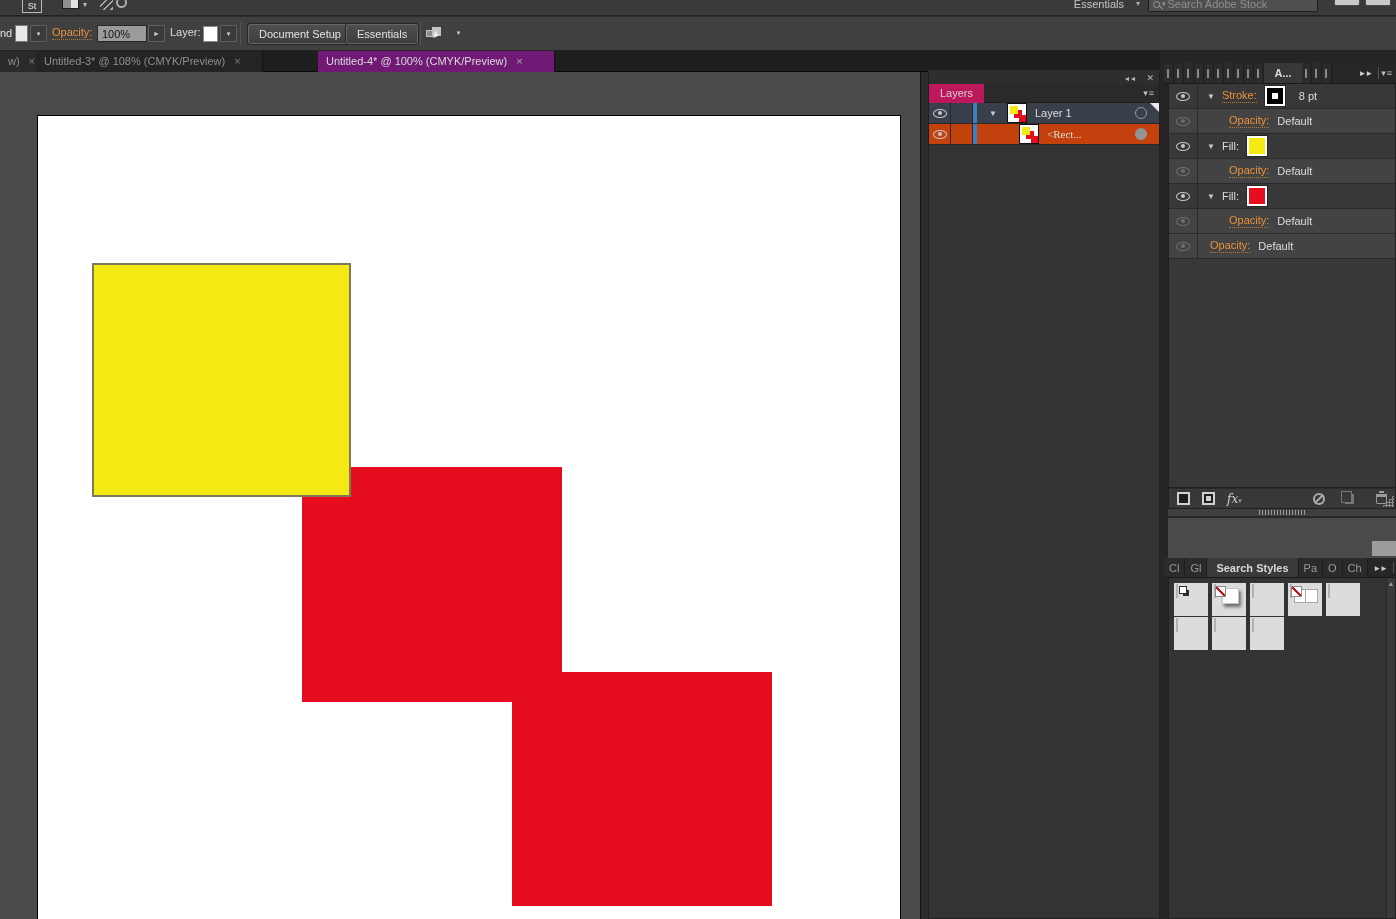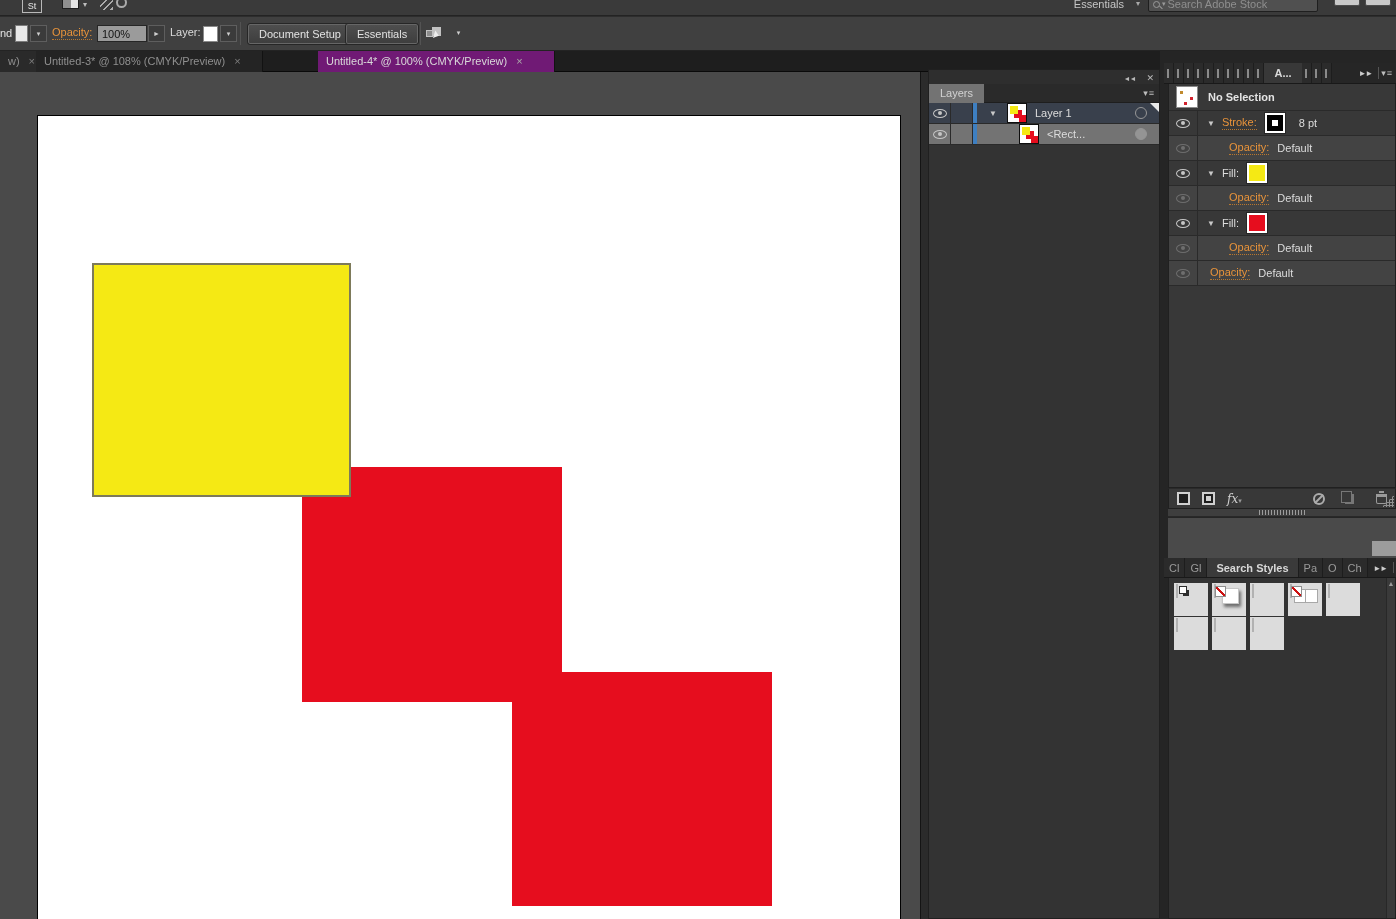--- a/index.html
+++ b/index.html
@@ -65,25 +65,25 @@
   #shape-red2 { left:474px; top:556px; width:260px; height:234px; }
   #shape-yellow { left:54px; top:147px; width:259px; height:234px; border:2px solid #7D7A5A; }
   #midstrip { position:absolute; left:920px; top:72px; width:8px; height:847px; background:#2B2B2B; border-left:1px solid #141414; }
 
   
   #layers-panel { position:absolute; left:928px; top:69px; width:232px; height:850px; background:#333333; border:1px solid #202020; z-index:3; }
   #lp-header { height:14px; background:#2E2E2E; text-align:right; padding:1px 5px 0 0; color:#B9B9B9; }
   #lp-collapse { font-size:7px; letter-spacing:-1px; margin-right:8px; }
   #lp-close { font-size:9px; }
   #lp-tabs { height:19px; background:#2A2A2A; border-bottom:1px solid #1E1E1E; position:relative; }
-  #lp-tab { display:inline-block; height:19px; line-height:19px; padding:0 11px; background:#737373; color:#D2D2D2; }
+  #lp-tab { display:inline-block; height:19px; line-height:19px; padding:0 11px; background:#be185d; color:#D2D2D2; }
   .panel-menu { position:absolute; right:4px; top:4px; color:#BDBDBD; font-size:9px; letter-spacing:1px; }
   .lp-row { position:relative; height:21px; display:flex; align-items:center; border-bottom:1px solid #2A2A2A; }
   #lp-row1 { background:#39404C; }
-  #lp-row2 { background:#737373; }
+  #lp-row2 { background:#c2410c;font-family:Liberation Serif, serif; }
   .lp-eye-cell { width:22px; align-self:stretch; border-right:1px solid #2A2A2A; display:flex; align-items:center; justify-content:center; flex:none; }
   .lp-spacer { width:22px; align-self:stretch; border-right:1px solid #2A2A2A; flex:none; }
   .lp-colorbar { width:4px; align-self:stretch; background:#3E7FC1; flex:none; }
   .eye { width:14px; height:9px; border:1px solid #C6C6C6; border-radius:50%; position:relative; flex:none; }
   .eye::after { content:""; position:absolute; left:50%; top:50%; width:4px; height:4px; margin:-2px 0 0 -2px; border-radius:50%; background:#C6C6C6; }
   .eye.dim { border-color:#6E6E6E; }
   .eye.dim::after { background:#6E6E6E; }
   .tri { color:#C9C9C9; font-size:8px; flex:none; }
   .thumb { width:20px; height:20px; border:1px solid #0E0E0E; flex:none;
     background:
@@ -282,24 +282,20 @@
     <div class="stub"></div>
     <div class="stub"></div>
     <div class="stub"></div>
     <div class="strip-spacer"></div>
     <span class="chevrons">►►</span>
     <div class="strip-bar"></div>
     <span class="strip-menu">▾≡</span>
   </div>
 
   <div id="app-body">
-    <div id="noselection-row">
-      <div id="ns-thumb"></div>
-      <span id="ns-label">No Selection</span>
-    </div>
     <div class="arow dark">
       <div class="a-eye">
           <span class="eye"></span>
         </div>
       <span class="tri">▼</span>
       <span class="alabel orange-link">Stroke:</span>
       <span class="asw stroke"></span>
       <span class="avalue">8 pt</span>
     </div>
     <div class="arow light">

